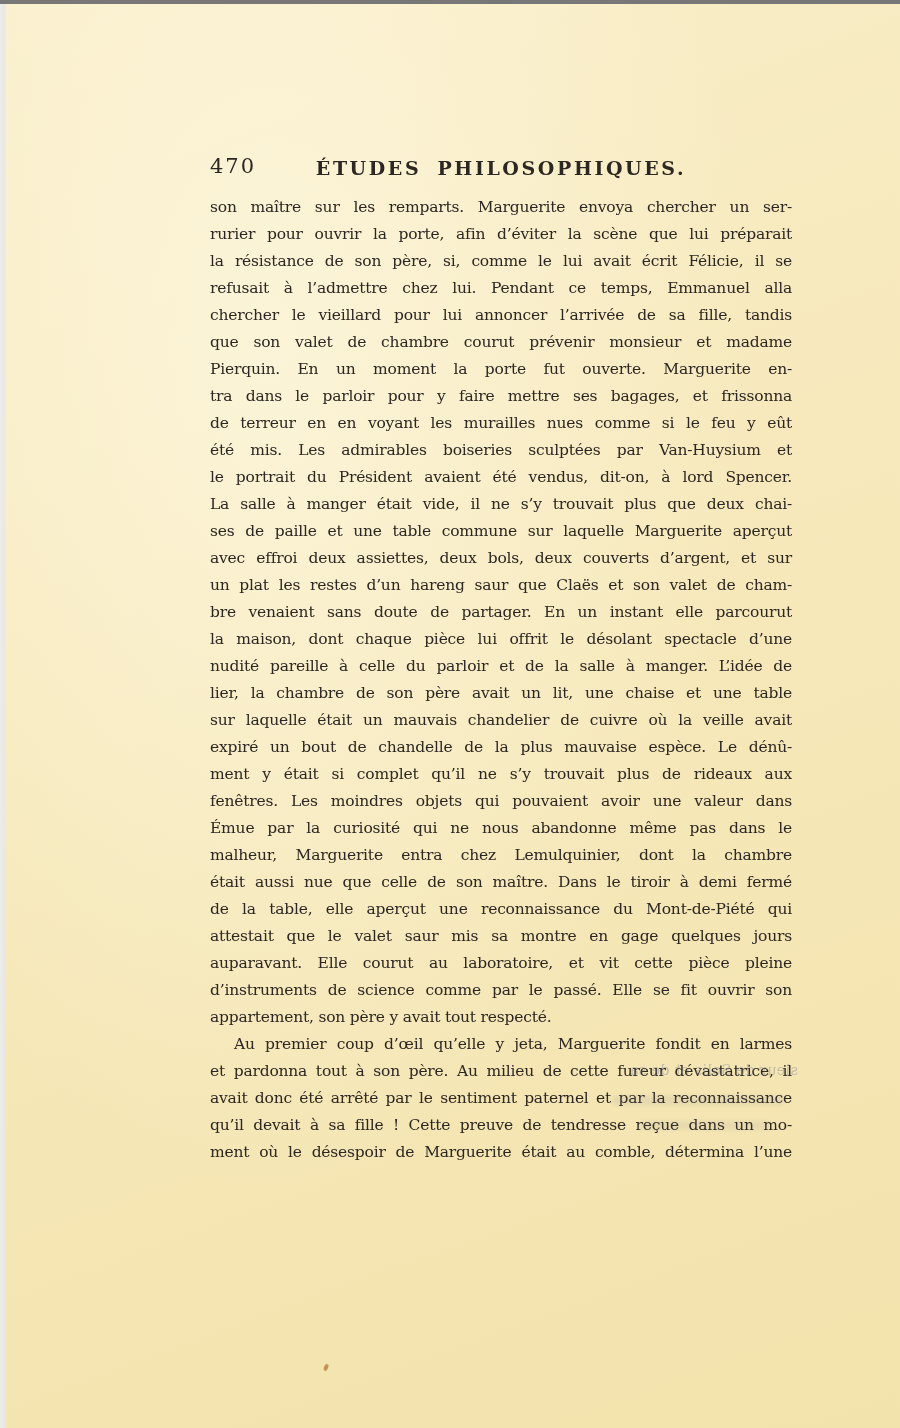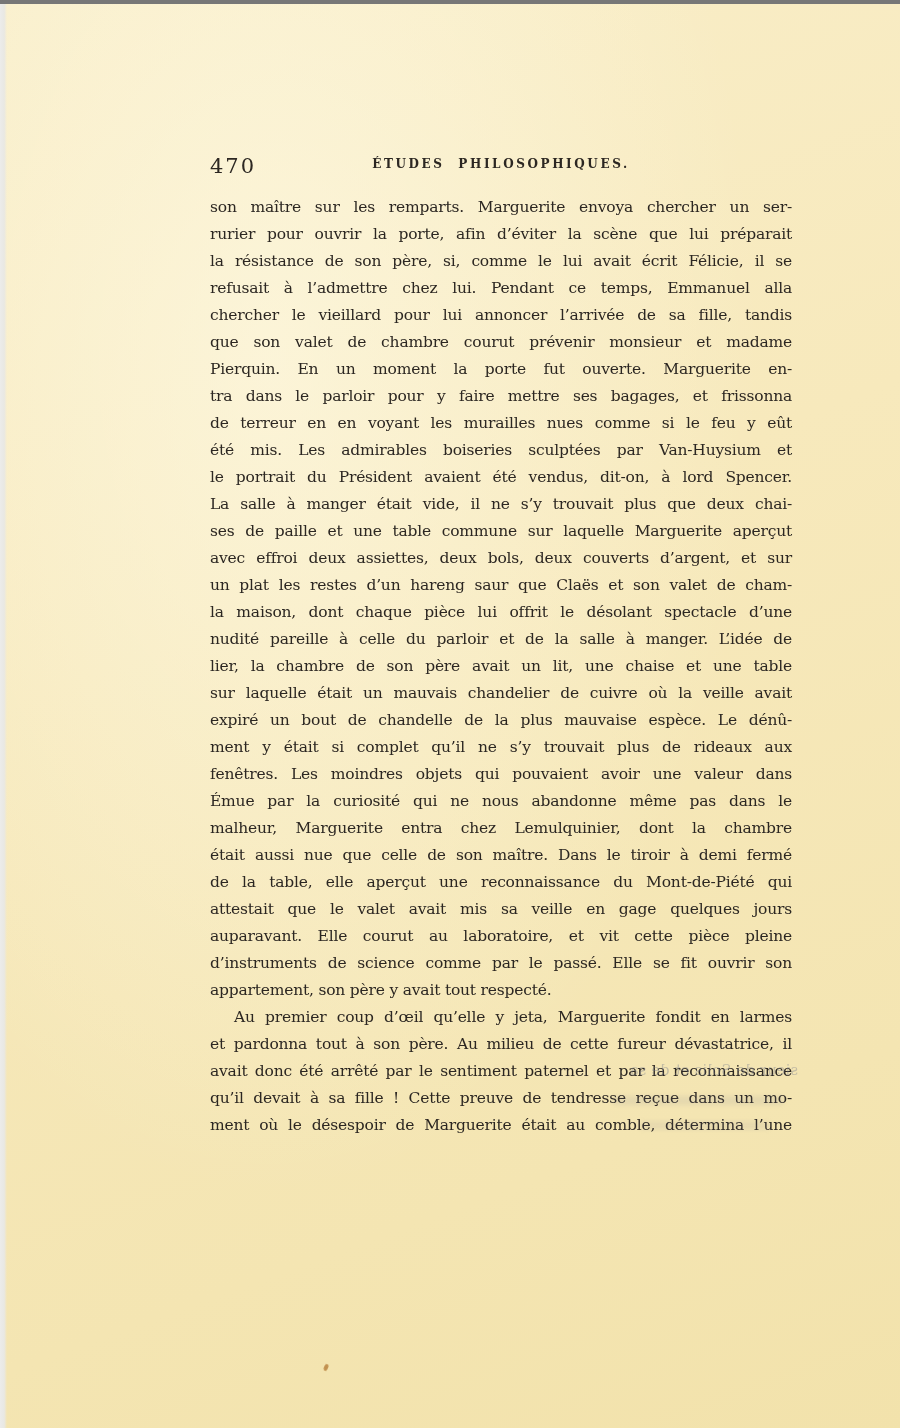--- a/index.html
+++ b/index.html
@@ -48,21 +48,21 @@
     font-size: 21px;
     letter-spacing: 2px;
     font-weight: 500;
   }
   .running-title {
     position: absolute;
     left: 0;
     top: 3px;
     width: 100%;
     text-align: center;
-    font-size: 12px;
+    font-size: 19px;
     font-weight: 700;
     letter-spacing: 2.6px;
     word-spacing: 7px;
   }
   
   .text-block {
     position: absolute;
     left: 210px;
     top: 190px;
     width: 582px;
@@ -142,32 +142,33 @@
       <div class="line">que son valet de chambre courut prévenir monsieur et madame</div>
       <div class="line">Pierquin. En un moment la porte fut ouverte. Marguerite en-</div>
       <div class="line">tra dans le parloir pour y faire mettre ses bagages, et frissonna</div>
       <div class="line">de terreur en en voyant les murailles nues comme si le feu y eût</div>
       <div class="line">été mis. Les admirables boiseries sculptées par Van-Huysium et</div>
       <div class="line">le portrait du Président avaient été vendus, dit-on, à lord Spencer.</div>
       <div class="line">La salle à manger était vide, il ne s’y trouvait plus que deux chai-</div>
       <div class="line">ses de paille et une table commune sur laquelle Marguerite aperçut</div>
       <div class="line">avec effroi deux assiettes, deux bols, deux couverts d’argent, et sur</div>
       <div class="line">un plat les restes d’un hareng saur que Claës et son valet de cham-</div>
+      <div class="line">bre venaient sans doute de partager. En un instant elle parcourut</div>
       <div class="line">la maison, dont chaque pièce lui offrit le désolant spectacle d’une</div>
       <div class="line">nudité pareille à celle du parloir et de la salle à manger. L’idée de</div>
       <div class="line">lier, la chambre de son père avait un lit, une chaise et une table</div>
       <div class="line">sur laquelle était un mauvais chandelier de cuivre où la veille avait</div>
       <div class="line">expiré un bout de chandelle de la plus mauvaise espèce. Le dénû-</div>
       <div class="line">ment y était si complet qu’il ne s’y trouvait plus de rideaux aux</div>
       <div class="line">fenêtres. Les moindres objets qui pouvaient avoir une valeur dans</div>
       <div class="line">Émue par la curiosité qui ne nous abandonne même pas dans le</div>
       <div class="line">malheur, Marguerite entra chez Lemulquinier, dont la chambre</div>
       <div class="line">était aussi nue que celle de son maître. Dans le tiroir à demi fermé</div>
       <div class="line">de la table, elle aperçut une reconnaissance du Mont-de-Piété qui</div>
-      <div class="line">attestait que le valet avait mis sa veille en gage quelques jours</div>
+      <div class="line">attestait que le valet saur mis sa montre en gage quelques jours</div>
       <div class="line">auparavant. Elle courut au laboratoire, et vit cette pièce pleine</div>
       <div class="line">d’instruments de science comme par le passé. Elle se fit ouvrir son</div>
       <div class="line para-end">appartement, son père y avait tout respecté.</div>
       <div class="line indent">Au premier coup d’œil qu’elle y jeta, Marguerite fondit en larmes</div>
       <div class="line">et pardonna tout à son père. Au milieu de cette fureur dévastatrice, il</div>
       <div class="line">avait donc été arrêté par le sentiment paternel et par la reconnaissance</div>
       <div class="line">qu’il devait à sa fille ! Cette preuve de tendresse reçue dans un mo-</div>
       <div class="line">ment où le désespoir de Marguerite était au comble, détermina l’une</div>
     </div>
 

